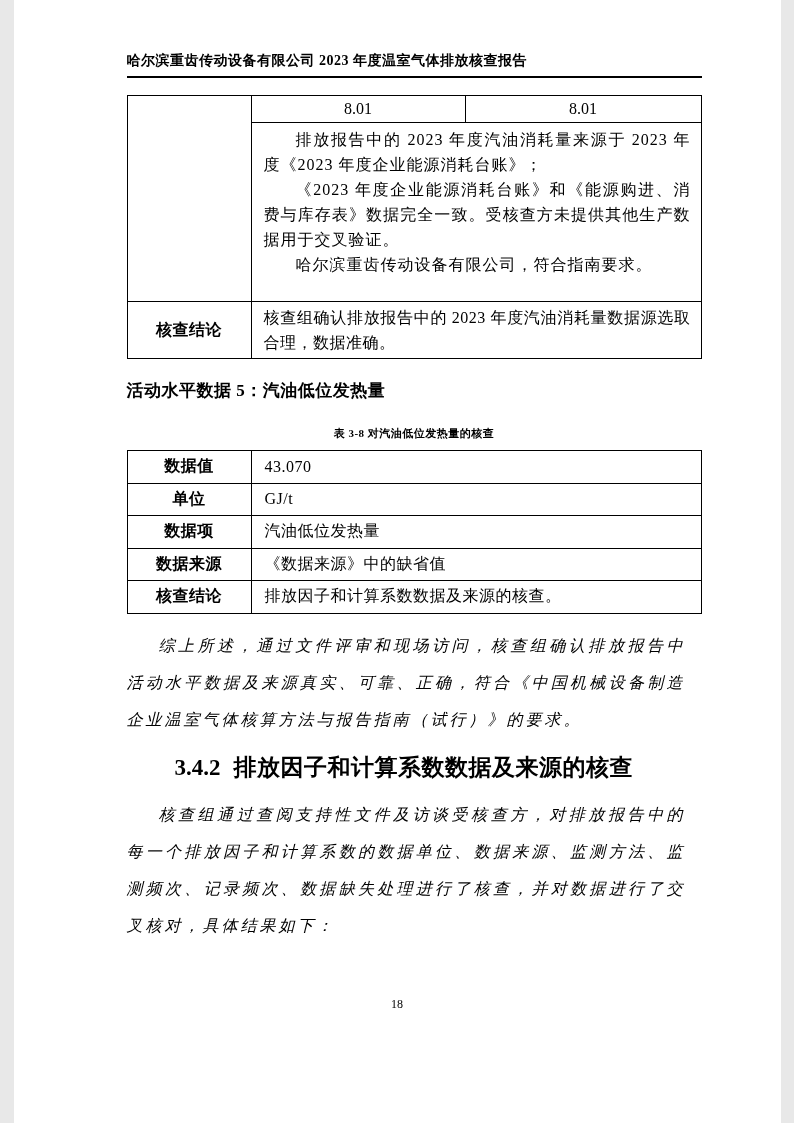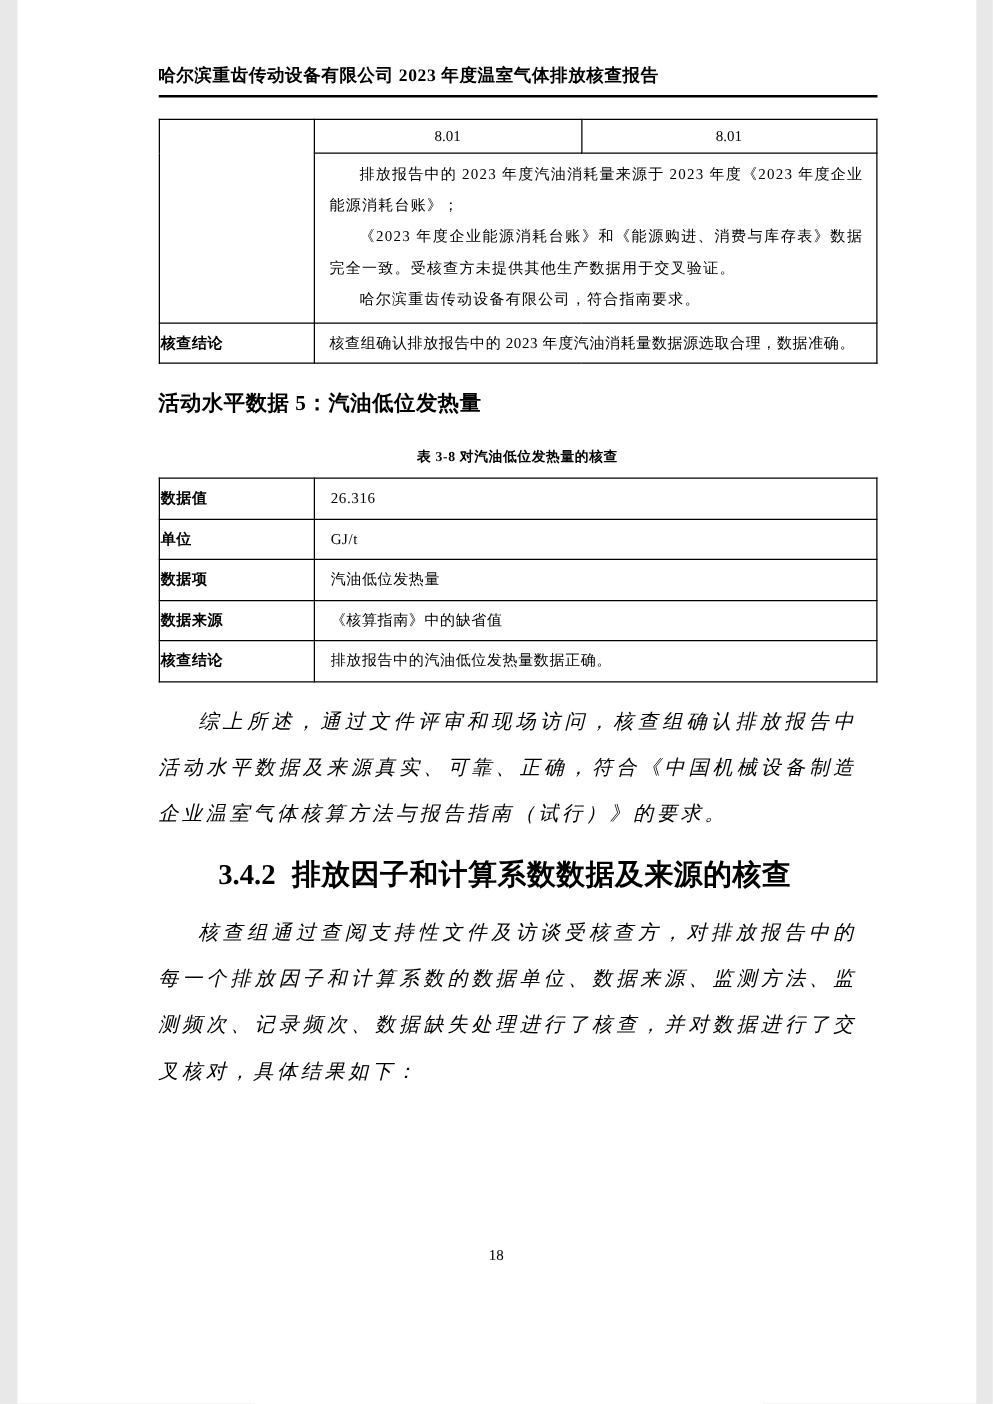--- a/index.html
+++ b/index.html
@@ -17,31 +17,31 @@
   .doc-header {
     margin-top:52px;
     font-size:14px; font-weight:bold;
     letter-spacing:0.5px;
     padding-bottom:6px;
     border-bottom:2px solid #000;
     white-space:nowrap;
   }
 
   table { border-collapse:collapse; width:100%; table-layout:fixed; }
-  td { border:1.5px solid #000; font-size:12px; vertical-align:middle; }
+  td { border:1.5px solid #000; font-size:16px; vertical-align:middle; }
 
   .table1 { margin-top:17px; }
   .t1-val { text-align:center; height:24px; line-height:24px; }
-  .t1-body { vertical-align:top; padding:4px 10px 6px 12px; }
+  .t1-body { vertical-align:top; padding:4px 10px 24px 12px; }
   .t1-body p {
     margin:0; text-indent:2em; line-height:25px;
     text-align:justify; text-justify:inter-character;
     letter-spacing:1px;
   }
-  .label-cell { font-weight:bold; text-align:left; letter-spacing:0.5px; }
+  .label-cell { font-weight:bold; text-align:center; letter-spacing:0.5px; }
   .t1-concl {
     padding:3px 10px 3px 12px; line-height:25px;
     text-align:justify; text-justify:inter-character;
     letter-spacing:0.5px;
   }
 
   .h-activity { margin-top:20px; font-size:17px; font-weight:bold; letter-spacing:0.5px; }
   .tbl-caption { margin-top:24px; text-align:center; font-size:11px; font-weight:bold; letter-spacing:0.5px; }
 
   .table2 { margin-top:9px; }
@@ -102,37 +102,37 @@
     <div class="tbl-caption">表 3-8 对汽油低位发热量的核查</div>
 
     <table class="table2">
       <colgroup>
           <col style="width:124px">
           <col>
         </colgroup>
       <tbody>
           <tr>
         <td class="label-cell">数据值</td>
-        <td class="t2-value">26.316</td>
+        <td class="t2-value">43.070</td>
       </tr>
       <tr>
         <td class="label-cell">单位</td>
         <td class="t2-value">GJ/t</td>
       </tr>
       <tr>
         <td class="label-cell">数据项</td>
         <td class="t2-value">汽油低位发热量</td>
       </tr>
       <tr>
         <td class="label-cell">数据来源</td>
-        <td class="t2-value">《核算指南》中的缺省值</td>
+        <td class="t2-value">《数据来源》中的缺省值</td>
       </tr>
       <tr>
         <td class="label-cell">核查结论</td>
-        <td class="t2-value">排放报告中的汽油低位发热量数据正确。</td>
+        <td class="t2-value">排放因子和计算系数数据及来源的核查。</td>
       </tr>
     </tbody>
       </table>
 
     <p class="para">综上所述，通过文件评审和现场访问，核查组确认排放报告中活动水平数据及来源真实、可靠、正确，符合《中国机械设备制造企业温室气体核算方法与报告指南（试行）》的要求。</p>
 
     <div class="h-342">
       <span class="sec-num">3.4.2</span><span>排放因子和计算系数数据及来源的核查</span>
     </div>
 

